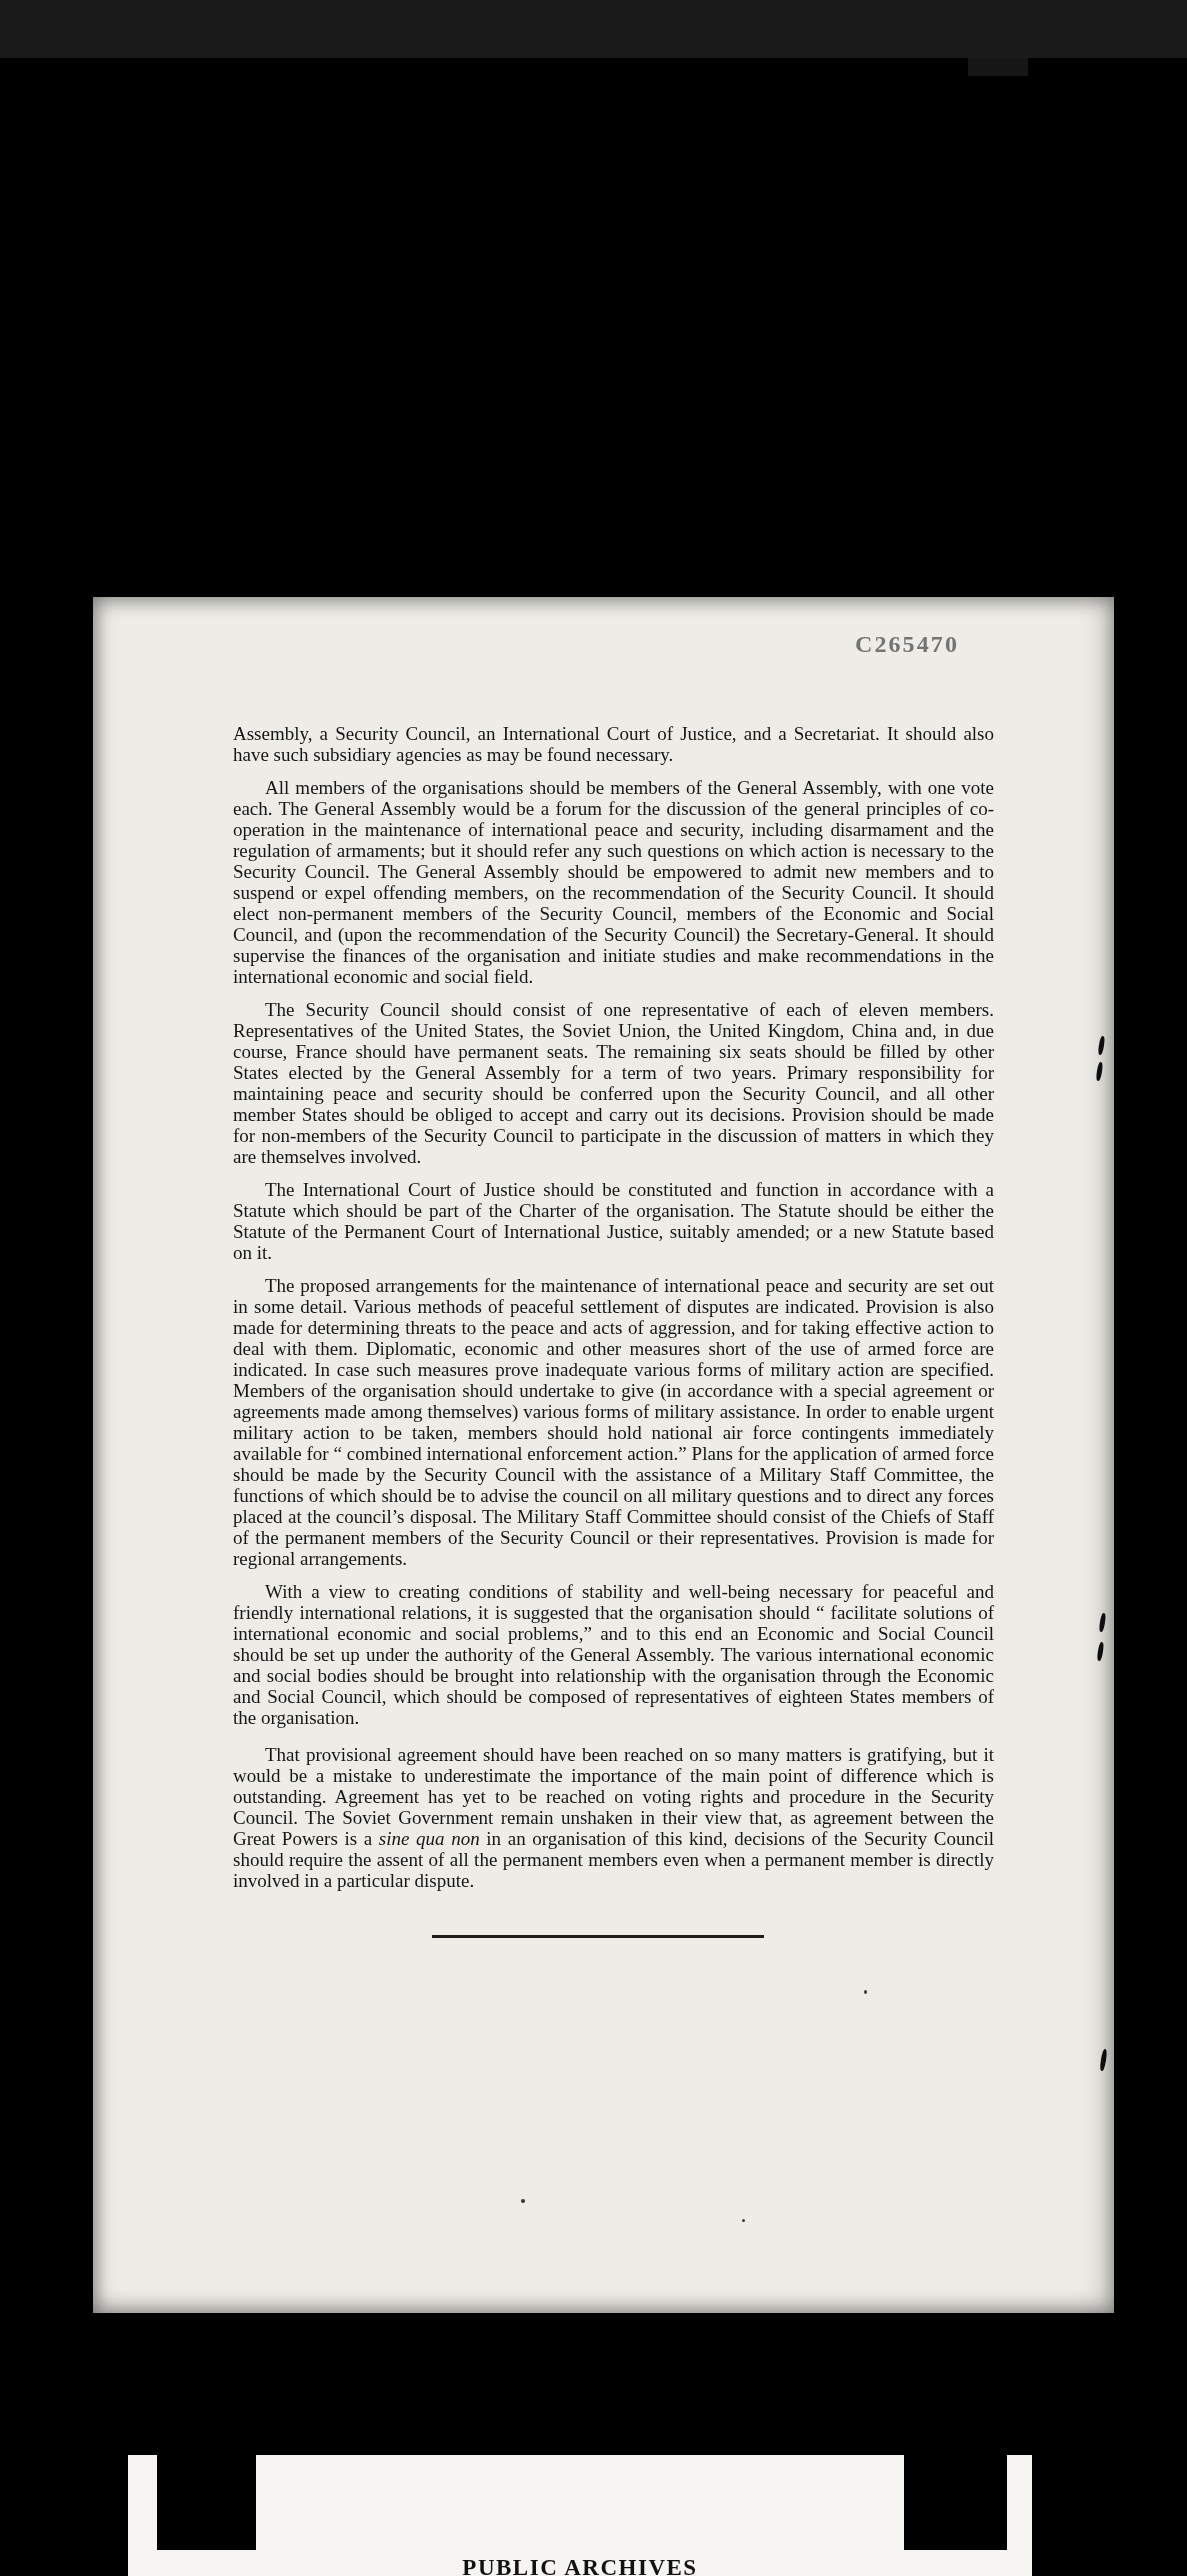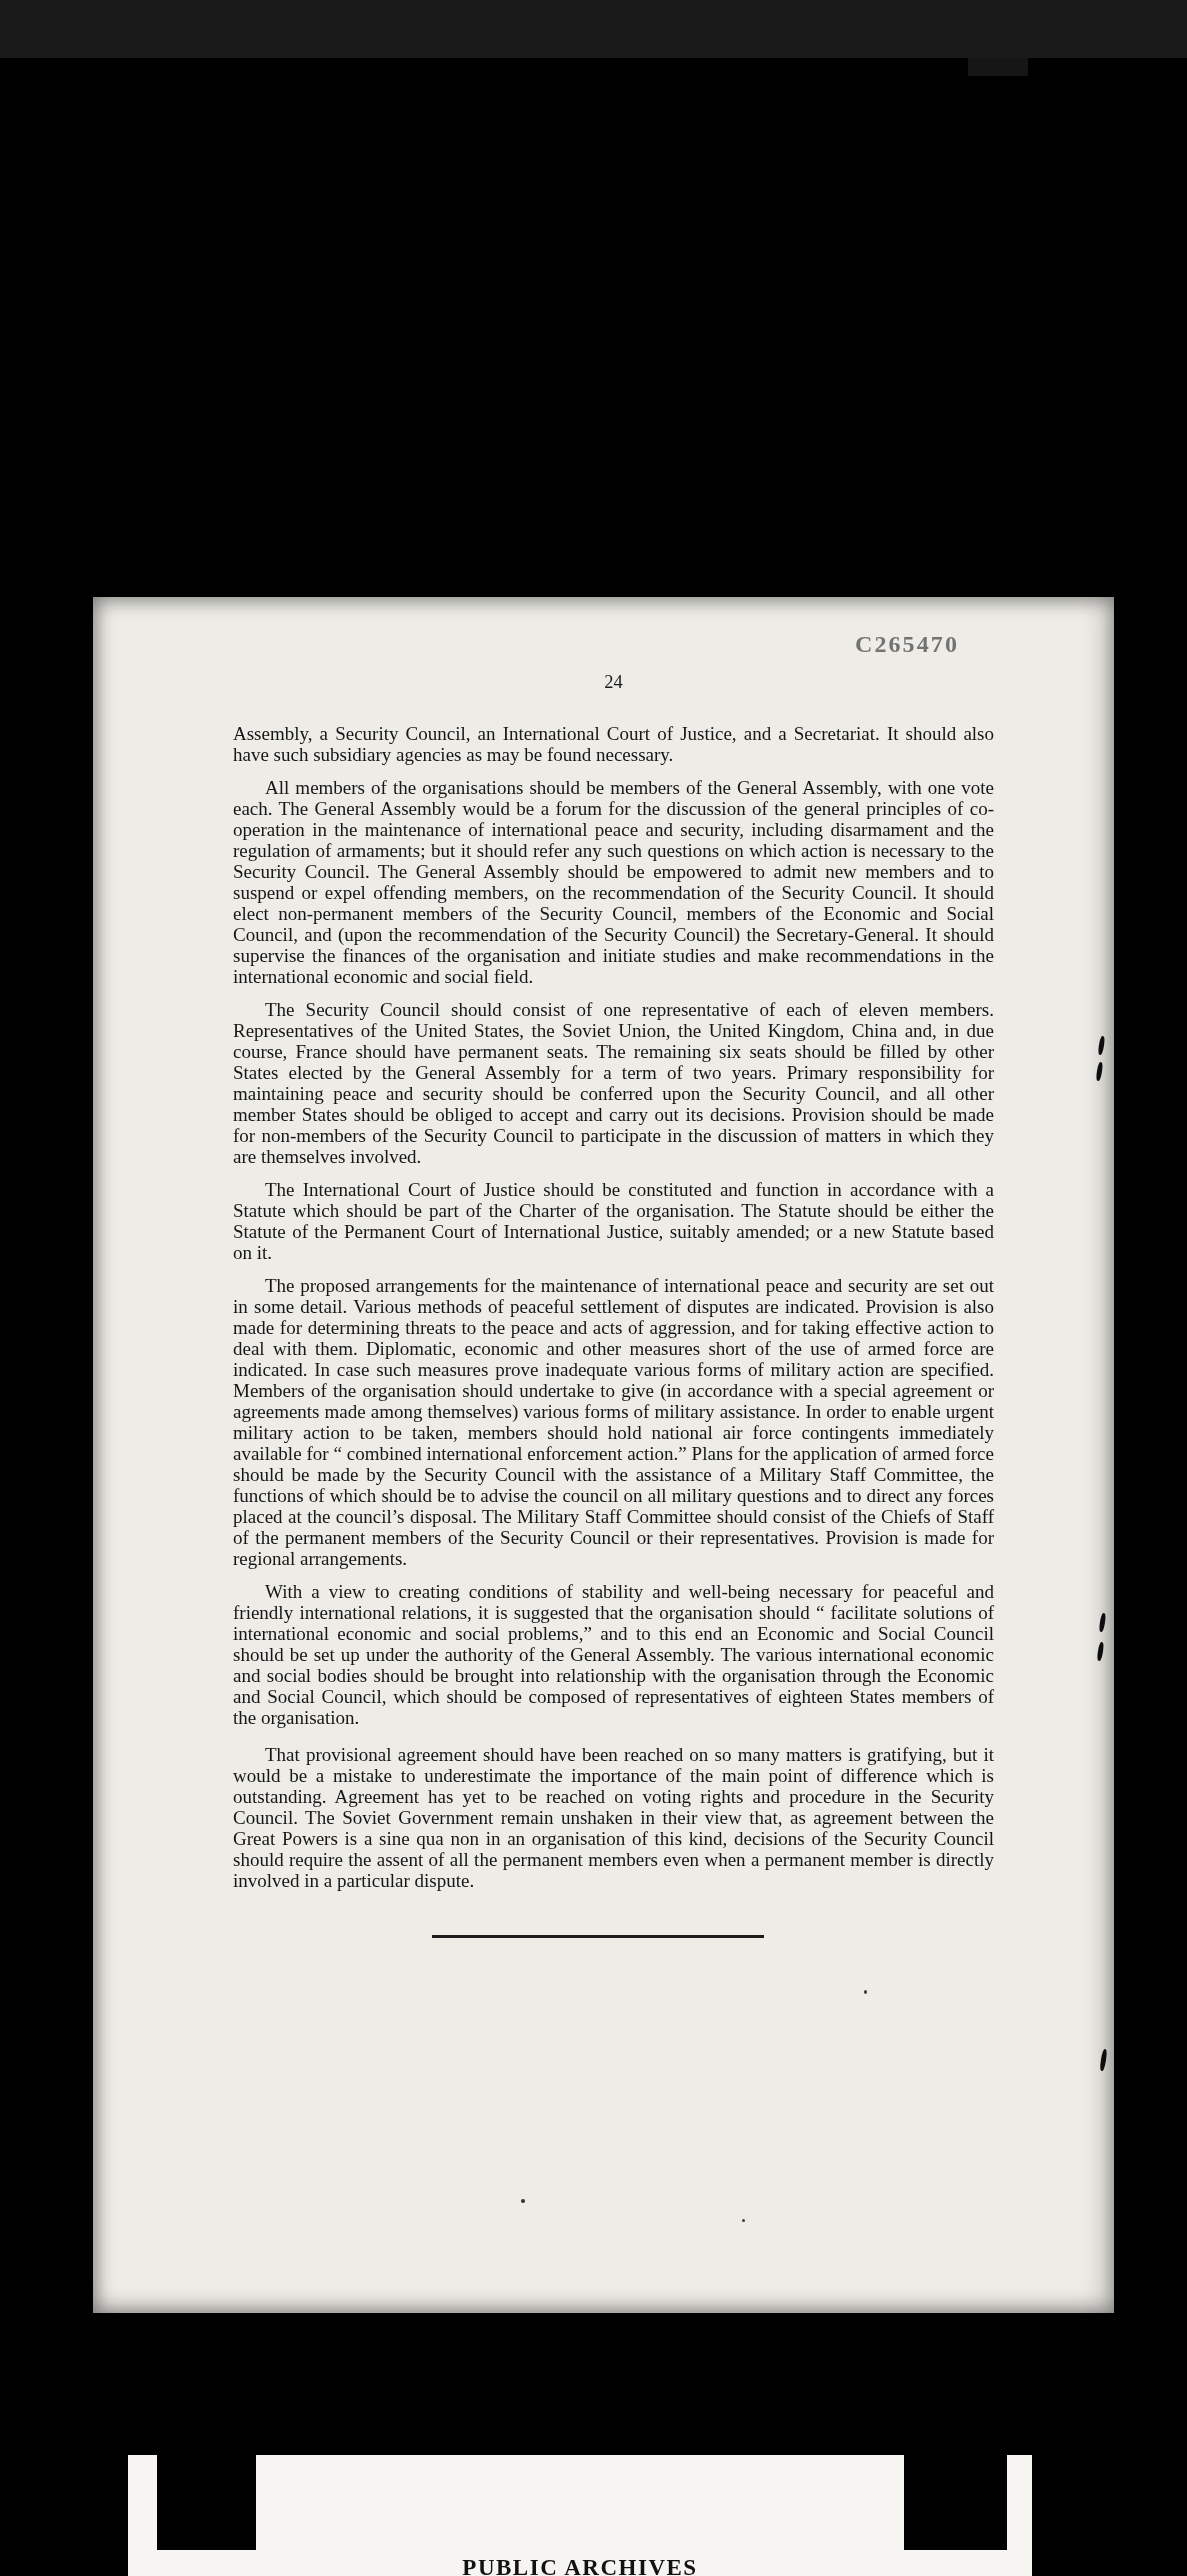--- a/index.html
+++ b/index.html
@@ -11,21 +11,21 @@
   
   .page{position:absolute;left:93px;top:597px;width:1021px;height:1716px;background:#edece7;
         box-shadow:inset 7.2px 0 18.5px rgba(0,0,0,0.22), inset -10.3px 0 24px rgba(0,0,0,0.20),
                    inset 0 7.2px 15.5px rgba(0,0,0,0.12), inset 0 -8.2px 17.5px rgba(0,0,0,0.14);}
   .stamp{position:absolute;top:34px;right:155px;font-size:24px;font-weight:700;letter-spacing:2.1px;color:#737373;}
   .page-number{position:absolute;left:128px;top:75px;width:785px;text-align:center;font-size:18.5px;color:#1c1c1c;}
   .text-column{position:absolute;left:128px;top:114px;width:785px;color:#161616;}
   .text-column p{margin:12px;text-align:justify;font-size:19px;line-height:21px;}
   .text-column p.indent{text-indent:32px;}
   .text-column p.gap{margin-top:15.5px;}
-  .italic{}
+  .italic{font-style:italic;}
   .end-rule{width:332px;height:3.1px;background:#1c1c1c;margin:44px auto 0 211px;}
   
   .ink-mark{position:absolute;width:4.6px;height:18.5px;background:#0d0d0d;border-radius:45%;transform:rotate(9deg);}
   .m1{left:1006px;top:439px;}
   .m2{left:1004px;top:465px;}
   .m3{left:1007px;top:1016px;}
   .m4{left:1005px;top:1045px;}
   .m5{left:1008px;top:1452px;height:21.6px;}
   .speck{position:absolute;background:#3a3a3a;border-radius:50%;}
   .s1{left:428px;top:1602px;width:3.6px;height:3.6px;}
@@ -46,21 +46,20 @@
 </head>
 <body>
 
 <div id="screen">
 
   <div class="top-band"></div>
   <div class="top-notch"></div>
 
   <div class="page">
     <div class="stamp">C265470</div>
-    <div class="page-number">24</div>
 
     <div class="text-column">
       <p>Assembly, a Security Council, an International Court of Justice, and a Secretariat.  It should also have such subsidiary agencies as may be found necessary.</p>
       <p class="indent">All members of the organisations should be members of the General Assembly, with one vote each.  The General Assembly would be a forum for the discussion of the general principles of co-operation in the maintenance of international peace and security, including disarmament and the regulation of armaments; but it should refer any such questions on which action is necessary to the Security Council.  The General Assembly should be empowered to admit new members and to suspend or expel offending members, on the recommendation of the Security Council.  It should elect non-permanent members of the Security Council, members of the Economic and Social Council, and (upon the recommendation of the Security Council) the Secretary-General.  It should supervise the finances of the organisation and initiate studies and make recommendations in the international economic and social field.</p>
       <p class="indent">The Security Council should consist of one representative of each of eleven members.  Representatives of the United States, the Soviet Union, the United Kingdom, China and, in due course, France should have permanent seats.  The remaining six seats should be filled by other States elected by the General Assembly for a term of two years.  Primary responsibility for maintaining peace and security should be conferred upon the Security Council, and all other member States should be obliged to accept and carry out its decisions.  Provision should be made for non-members of the Security Council to participate in the discussion of matters in which they are themselves involved.</p>
       <p class="indent">The International Court of Justice should be constituted and function in accordance with a Statute which should be part of the Charter of the organisation. The Statute should be either the Statute of the Permanent Court of International Justice, suitably amended; or a new Statute based on it.</p>
       <p class="indent">The proposed arrangements for the maintenance of international peace and security are set out in some detail.  Various methods of peaceful settlement of disputes are indicated.  Provision is also made for determining threats to the peace and acts of aggression, and for taking effective action to deal with them. Diplomatic, economic and other measures short of the use of armed force are indicated.  In case such measures prove inadequate various forms of military action are specified.  Members of the organisation should undertake to give (in accordance with a special agreement or agreements made among themselves) various forms of military assistance.  In order to enable urgent military action to be taken, members should hold national air force contingents immediately available for “ combined international enforcement action.”  Plans for the application of armed force should be made by the Security Council with the assistance of a Military Staff Committee, the functions of which should be to advise the council on all military questions and to direct any forces placed at the council’s disposal.  The Military Staff Committee should consist of the Chiefs of Staff of the permanent members of the Security Council or their representatives. Provision is made for regional arrangements.</p>
       <p class="indent">With a view to creating conditions of stability and well-being necessary for peaceful and friendly international relations, it is suggested that the organisation should “ facilitate solutions of international economic and social problems,” and to this end an Economic and Social Council should be set up under the authority of the General Assembly.  The various international economic and social bodies should be brought into relationship with the organisation through the Economic and Social Council, which should be composed of representatives of eighteen States members of the organisation.</p>
       <p class="indent gap"><span>That provisional agreement should have been reached on so many matters is gratifying, but it would be a mistake to underestimate the importance of the main point of difference which is outstanding.  Agreement has yet to be reached on voting rights and procedure in the Security Council.  The Soviet Government remain unshaken in their view that, as agreement between the Great Powers is a </span><span class="italic">sine qua non</span><span> in an organisation of this kind, decisions of the Security Council should require the assent of all the permanent members even when a permanent member is directly involved in a particular dispute.</span></p>
       <div class="end-rule"></div>

